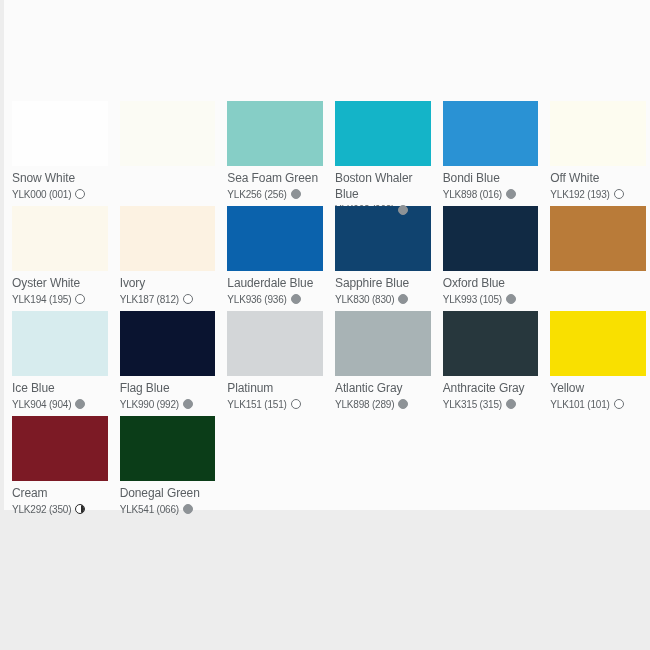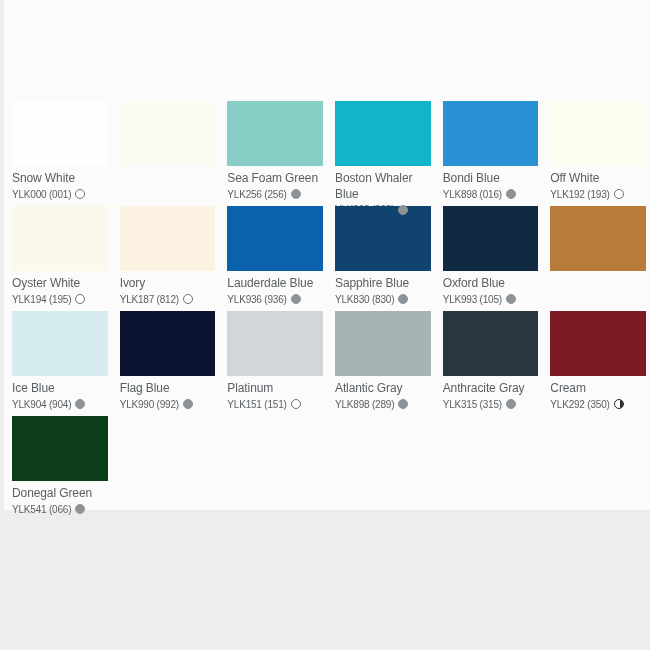--- a/index.html
+++ b/index.html
@@ -267,20 +267,30 @@
         <span class="swatch-chip" style="background: rgb(39, 55, 61);"></span>
         <div class="swatch-info">
           <span class="swatch-name">Anthracite Gray</span>
           <div class="swatch-codeline">
             <span class="swatch-code">YLK315 (315)</span>
             <span class="indicator filled"></span>
           </div>
         </div>
       </div>
       <div class="swatch-cell">
+        <span class="swatch-chip" style="background: rgb(249, 224, 0);"></span>
+        <div class="swatch-info">
+          <span class="swatch-name">Yellow</span>
+          <div class="swatch-codeline">
+            <span class="swatch-code">YLK101 (101)</span>
+            <span class="indicator open"></span>
+          </div>
+        </div>
+      </div>
+      <div class="swatch-cell">
         <span class="swatch-chip" style="background: rgb(124, 26, 37);"></span>
         <div class="swatch-info">
           <span class="swatch-name">Cream</span>
           <div class="swatch-codeline">
             <span class="swatch-code">YLK292 (350)</span>
             <span class="indicator half"></span>
           </div>
         </div>
       </div>
       <div class="swatch-cell">

